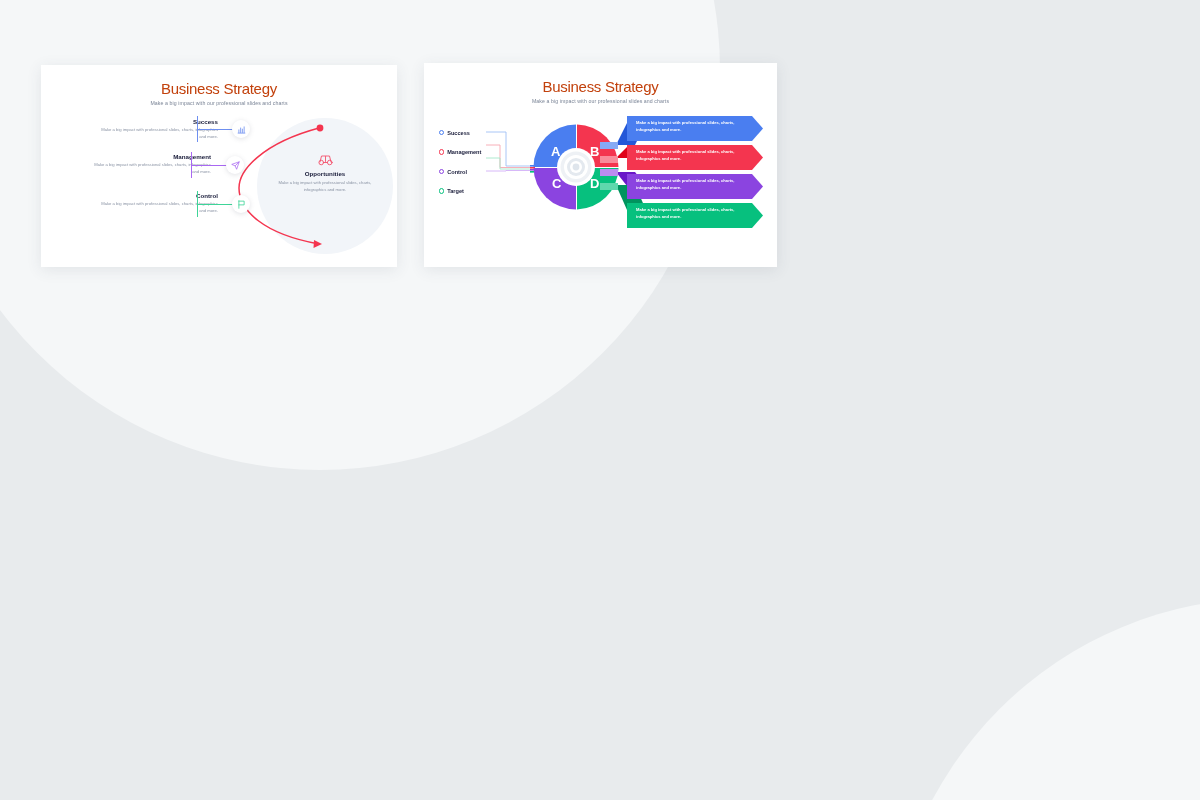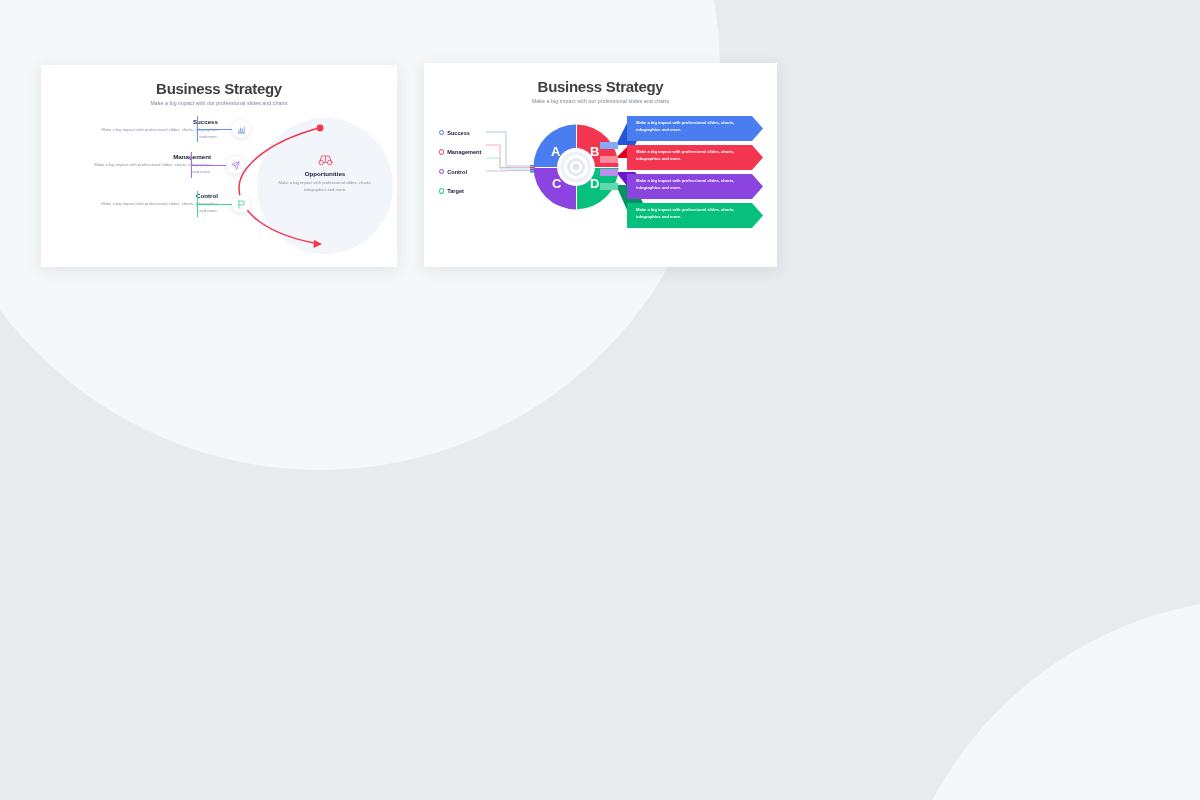--- a/index.html
+++ b/index.html
@@ -37,22 +37,22 @@
     position: absolute;
     background: #ffffff;
     box-shadow: 0 3px 14px rgba(60,70,90,0.10);
   }
   #slide-left  { left: 41px;  top: 65px; width: 356px; height: 202px; }
   #slide-right { left: 424px; top: 63px; width: 353px; height: 204px; }
 
   .slide-title {
     text-align: center;
     font-size: 15px;
-    font-weight: bold;
-    color: #404040;
+    font-weight: normal;
+    color: #c2410c;
     letter-spacing: -0.3px;
     margin: 0;
   }
   #slide-left .slide-title  { padding-top: 15px; }
   #slide-right .slide-title { padding-top: 15px; }
   .slide-subtitle {
     text-align: center;
     font-size: 5.2px;
     color: #7a8496;
     margin: 3px 0 0 0;

